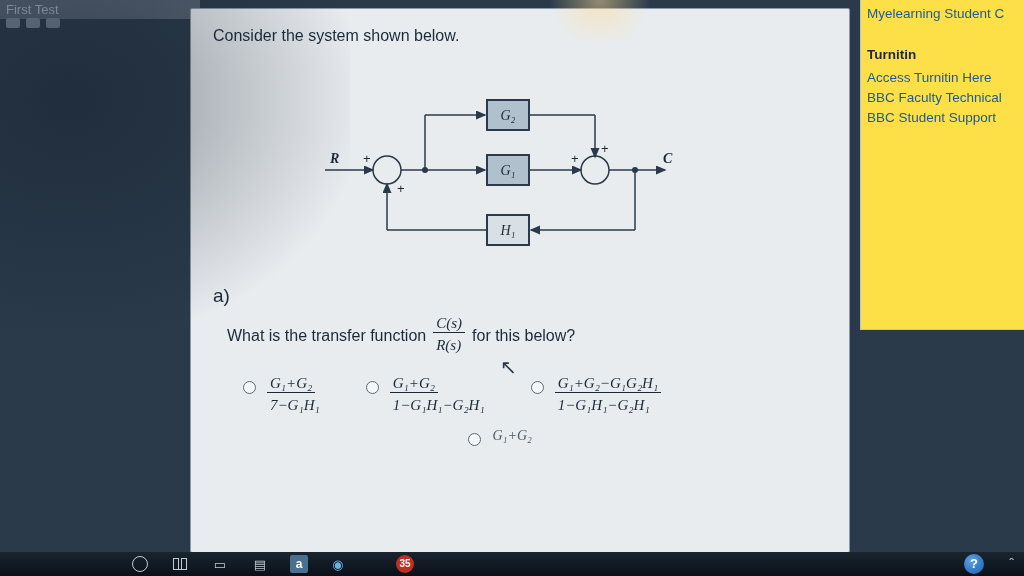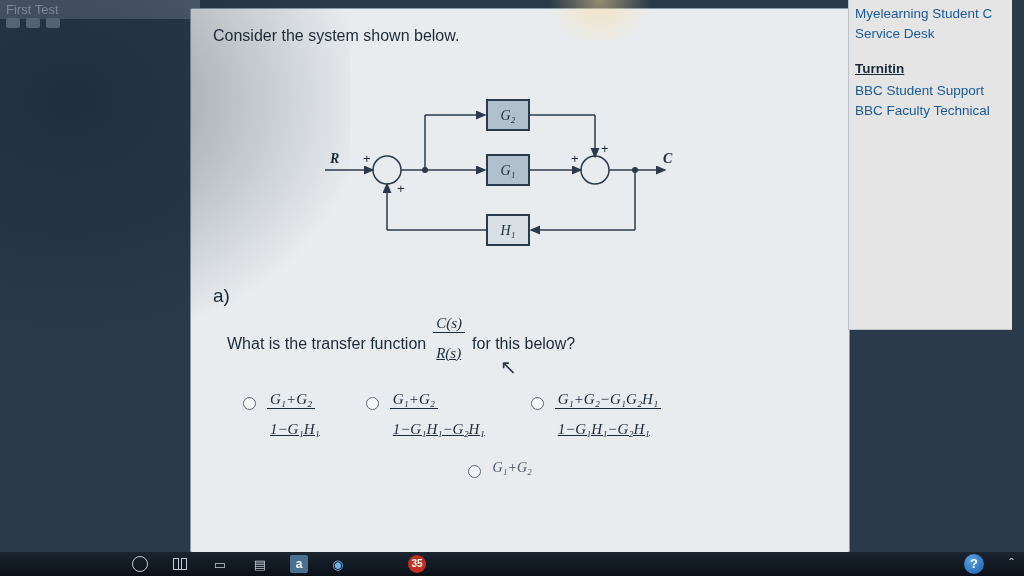--- a/index.html
+++ b/index.html
@@ -74,21 +74,21 @@
       display: inline-flex;
       flex-direction: column;
       align-items: flex-start;
       font-style: italic;
       font-family: "Times New Roman", serif;
       font-size: 15px;
       vertical-align: middle;
       margin: 0 3px;
     }
     .frac .num { border-bottom: 1px solid #1a2a3a; padding: 0 3px; line-height: 1.1; }
-    .frac .den { padding: 12px 3px; line-height: 1.1; text-decoration: underline; }
+    .frac .den { padding: 4px 3px; line-height: 1.1; }
     .options {
       display: flex;
       gap: 40px;
       margin-top: 18px;
       margin-left: 30px;
       font-family: "Times New Roman", serif;
       font-style: italic;
       font-size: 14px;
       color: #1a2a3a;
     }
@@ -108,32 +108,32 @@
     .partial-row {
       margin-top: 10px;
       margin-left: 255px;
       font-family: "Times New Roman", serif;
       font-style: italic;
       font-size: 14px;
       color: #4a5a6a;
     }
     .sidebar {
       position: absolute;
-      right: 12px; top: 0;
+      right: 0; top: 0;
       width: 164px;
       height: 330px;
-      background: #e5e5e5;
+      background: #fde047;
       border-left: 1px solid #bbc4cc;
       border-bottom: 1px solid #bbc4cc;
       padding: 4px 6px;
       font-size: 13.5px;
       line-height: 1.5;
     }
     .sidebar .link { color: #1a5a9a; cursor: pointer; white-space: nowrap; overflow: hidden; }
-    .sidebar .heading { color: #1a2a3a; font-weight: bold; margin-top: 14px; margin-bottom: 2px; text-decoration: underline; }
+    .sidebar .heading { color: #1a2a3a; font-weight: bold; margin-top: 21px; margin-bottom: 2px; }
     .cursor-glyph {
       position: absolute;
       left: 500px; top: 355px;
       font-size: 20px;
       color: #2a3a4a;
       pointer-events: none;
     }
     .camera-glare {
       position: absolute;
       top: -40px; left: 540px;
@@ -181,21 +181,21 @@
     .tb-badge {
       width: 18px; height: 18px;
       background: #c03020;
       color: #fff;
       font-size: 10px;
       font-weight: bold;
       text-align: center;
       line-height: 18px;
       border-radius: 50%;
       position: relative;
-      left: 40px;
+      left: 28px;
     }
     .tb-help {
       position: absolute;
       right: 40px;
       width: 20px; height: 20px;
       background: radial-gradient(circle at 35% 30%, #5aa0e0, #1a60b0);
       border-radius: 50%;
       color: #fff;
       font-size: 13px;
       font-weight: bold;
@@ -279,21 +279,21 @@
       <span class="den">R(s)</span>
     </span>
     <span>for this below?</span>
   </div>
 
   <div class="options">
     <div class="option">
       <div class="radio"></div>
       <span class="frac">
         <span class="num">G₁+G₂</span>
-        <span class="den">1−G₁H₁</span>
+        <span class="den">7−G₁H₁</span>
       </span>
     </div>
     <div class="option">
       <div class="radio"></div>
       <span class="frac">
         <span class="num">G₁+G₂</span>
         <span class="den">1−G₁H₁−G₂H₁</span>
       </span>
     </div>
     <div class="option">
@@ -306,24 +306,24 @@
   </div>
 
   <div class="partial-row">
     <div class="radio" style="display:inline-block;vertical-align:middle;margin-right:8px;"></div>
     <span>G₁+G₂</span>
   </div>
 </div>
 
 <div class="sidebar">
   <div class="link">Myelearning Student C</div>
-  <div class="link">Service Desk</div>
   <div class="heading">Turnitin</div>
+  <div class="link">Access Turnitin Here</div>
+  <div class="link">BBC Faculty Technical</div>
   <div class="link">BBC Student Support</div>
-  <div class="link">BBC Faculty Technical</div>
 </div>
 
 <div class="cursor-glyph">↖</div>
 <div class="camera-glare"></div>
 <div class="dark-shadow"></div>
 
 <div class="taskbar">
   <div class="tb-item">
       <div class="tb-circle"></div>
     </div>

